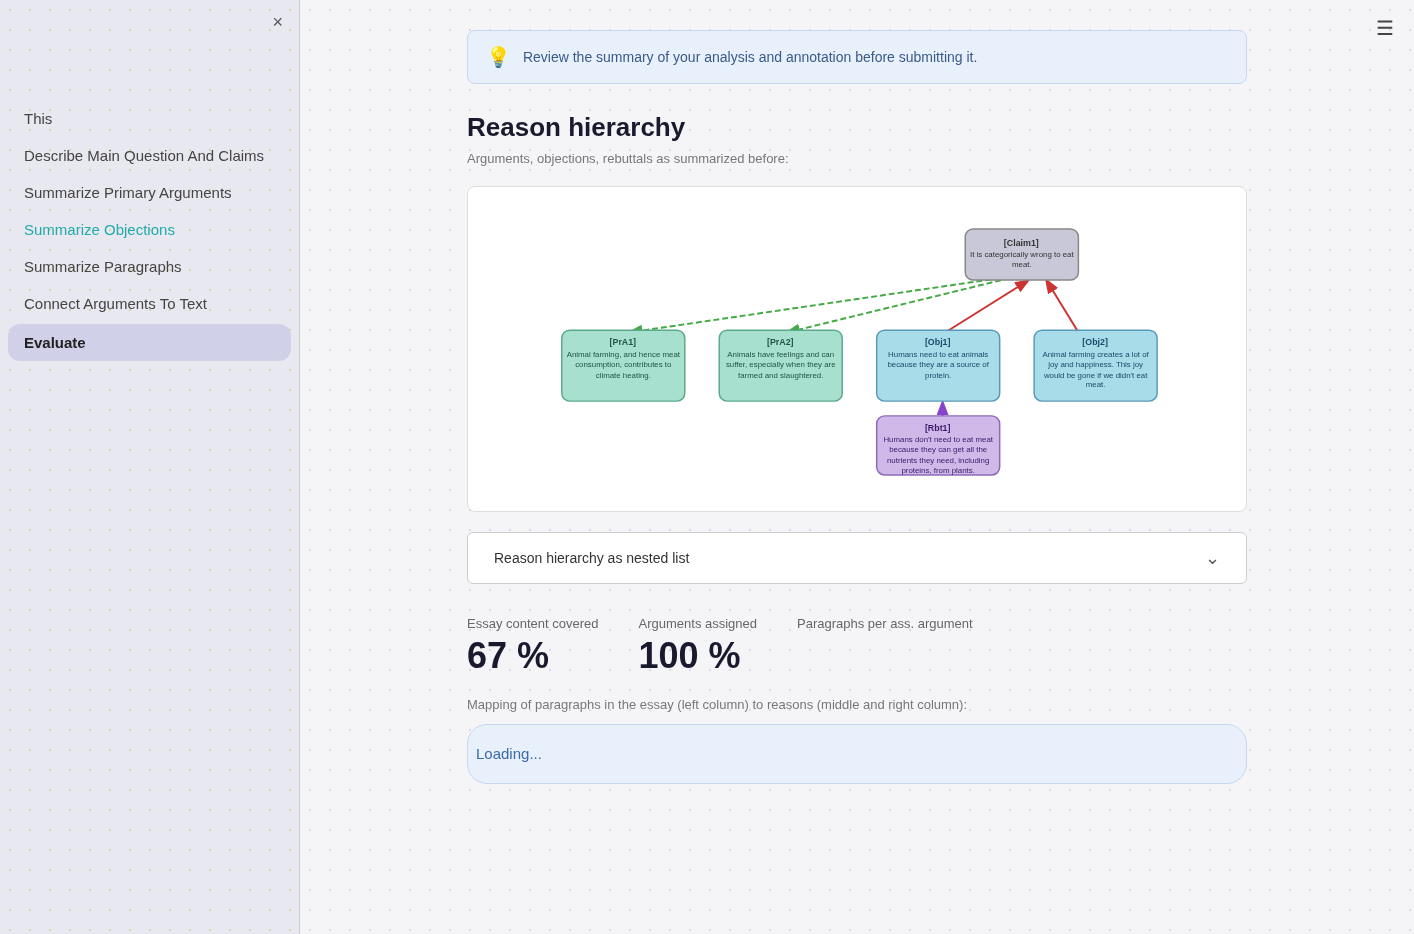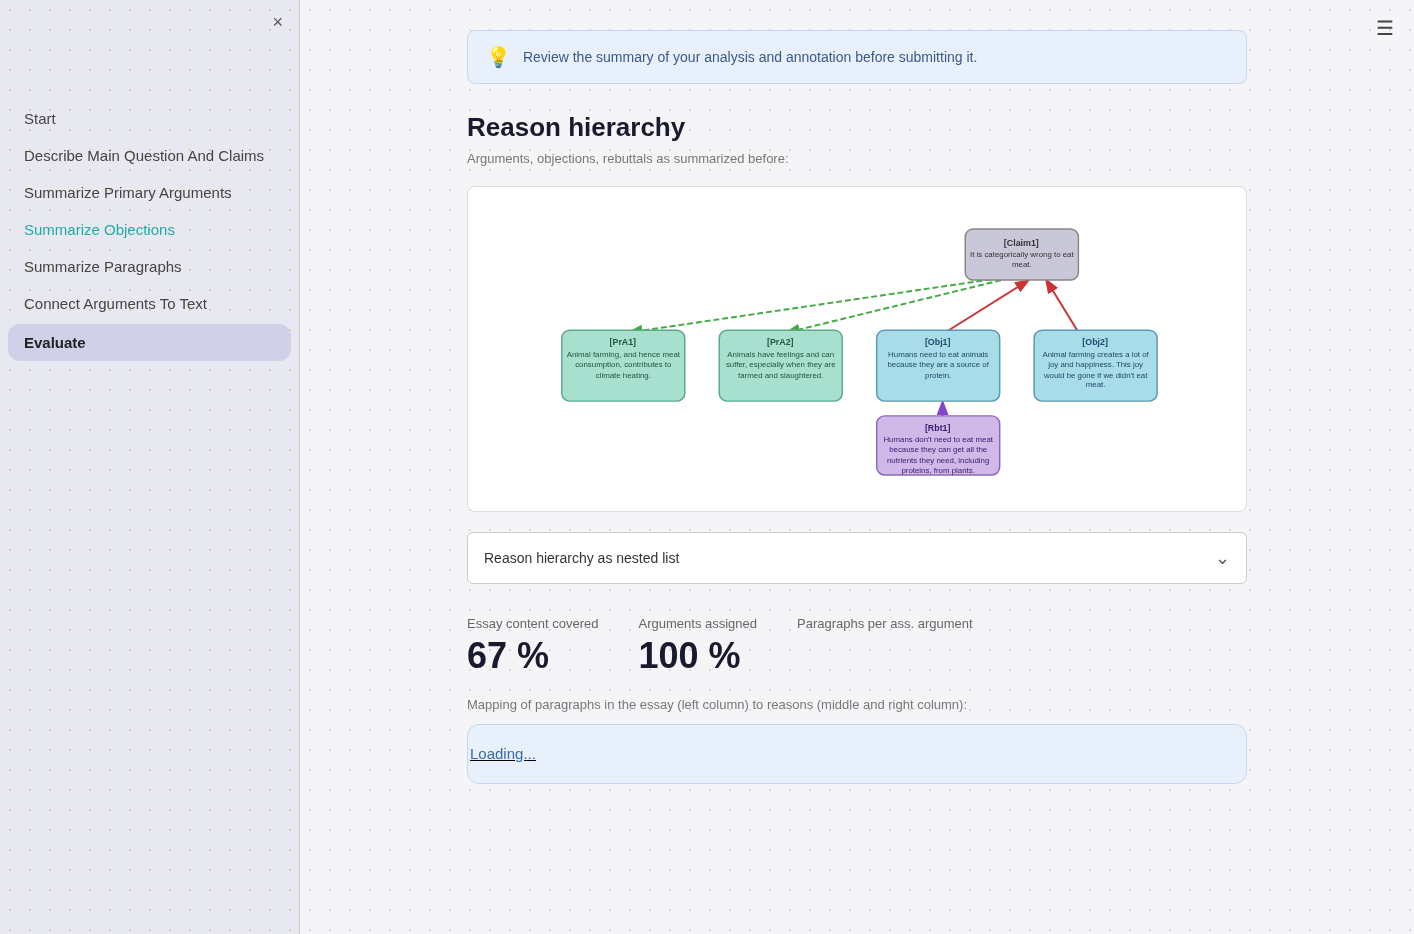--- a/index.html
+++ b/index.html
@@ -113,21 +113,21 @@
     }
 
     
     .diagram-svg { width: 100%; height: 280px; }
 
     
     .dropdown-row {
       background: white;
       border: 1px solid #ccc;
       border-radius: 6px;
-      padding: 14px 16px;
+      padding: 14px 26px;
       display: flex;
       justify-content: space-between;
       align-items: center;
       cursor: pointer;
       font-size: 14px;
       color: #333;
       margin-bottom: 32px;
     }
     .dropdown-row .chevron { font-size: 18px; color: #555; }
 
@@ -148,37 +148,36 @@
     .stat-value { font-size: 36px; font-weight: 700; color: #1a1a2e; }
 
     .mapping-subtitle {
       font-size: 13px;
       color: #777;
       margin-bottom: 12px;
     }
     .loading-box {
       background: #e8f0fb;
       border: 1px solid #c5d8f0;
-      border-radius: 12px;
-      padding: 20px 2px;
-      text-decoration: underline;
+      border-radius: 20px;
+      padding: 20px 8px;
     }
     .loading-text {
       font-size: 15px;
       color: #3a6aaa;
       font-weight: 500;
     }
   </style>
 </head>
 <body>
 
 <aside class="sidebar">
   <button class="sidebar-close">×</button>
   <nav class="sidebar-nav">
-    <div class="sidebar-item">Start</div>
+    <div class="sidebar-item">This</div>
     <div class="sidebar-item">Describe Main Question And Claims</div>
     <div class="sidebar-item">Summarize Primary Arguments</div>
     <div class="sidebar-item teal">Summarize Objections</div>
     <div class="sidebar-item">Summarize Paragraphs</div>
     <div class="sidebar-item">Connect Arguments To Text</div>
     <div class="sidebar-item active">Evaluate</div>
   </nav>
 </aside>
 
 <main class="main">

